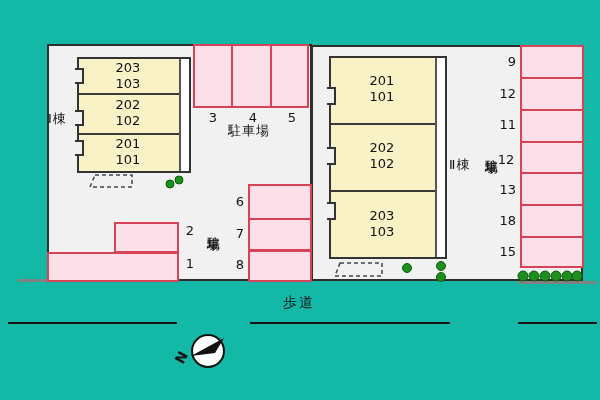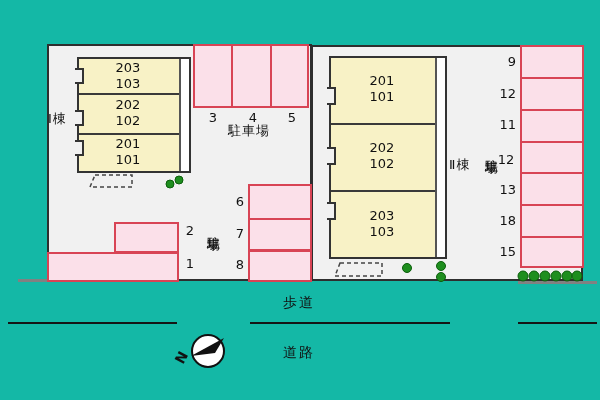--- a/index.html
+++ b/index.html
@@ -115,21 +115,20 @@
   <div class="numr" style="left:496px;top:153px;text-align:center;">12</div>
   <div class="numr" style="left:496px;top:183px;">13</div>
   <div class="numr" style="left:496px;top:214px;">18</div>
   <div class="numr" style="left:496px;top:245px;">15</div>
   <div class="jp vert abs" style="left:483px;top:149px;">駐車場</div>
 
   <div class="road-label" style="left:272px;top:294px;">歩道</div>
   <div class="sep" style="left:8px;top:322px;width:169px;"></div>
   <div class="sep" style="left:250px;top:322px;width:200px;"></div>
   <div class="sep" style="left:518px;top:322px;width:79px;"></div>
-  <div class="road-label" style="left:272px;top:344px;">道路</div>
 
   <svg class="overlay" width="600" height="400" viewBox="0 0 600 400">
     <polygon points="95,175 132,175 132,187 90,187" fill="none" stroke="#444" stroke-width="1.5" stroke-dasharray="4,3"></polygon>
     <polygon points="340,263 382,263 382,276 335,276" fill="none" stroke="#444" stroke-width="1.5" stroke-dasharray="4,3"></polygon>
 
     <g fill="#1E8E1E" stroke="#0B5E0B" stroke-width="1">
       <circle cx="170" cy="184" r="4"></circle>
       <circle cx="179" cy="180" r="4"></circle>
       <circle cx="407" cy="268" r="4.5"></circle>
       <circle cx="441" cy="266" r="4.5"></circle>

